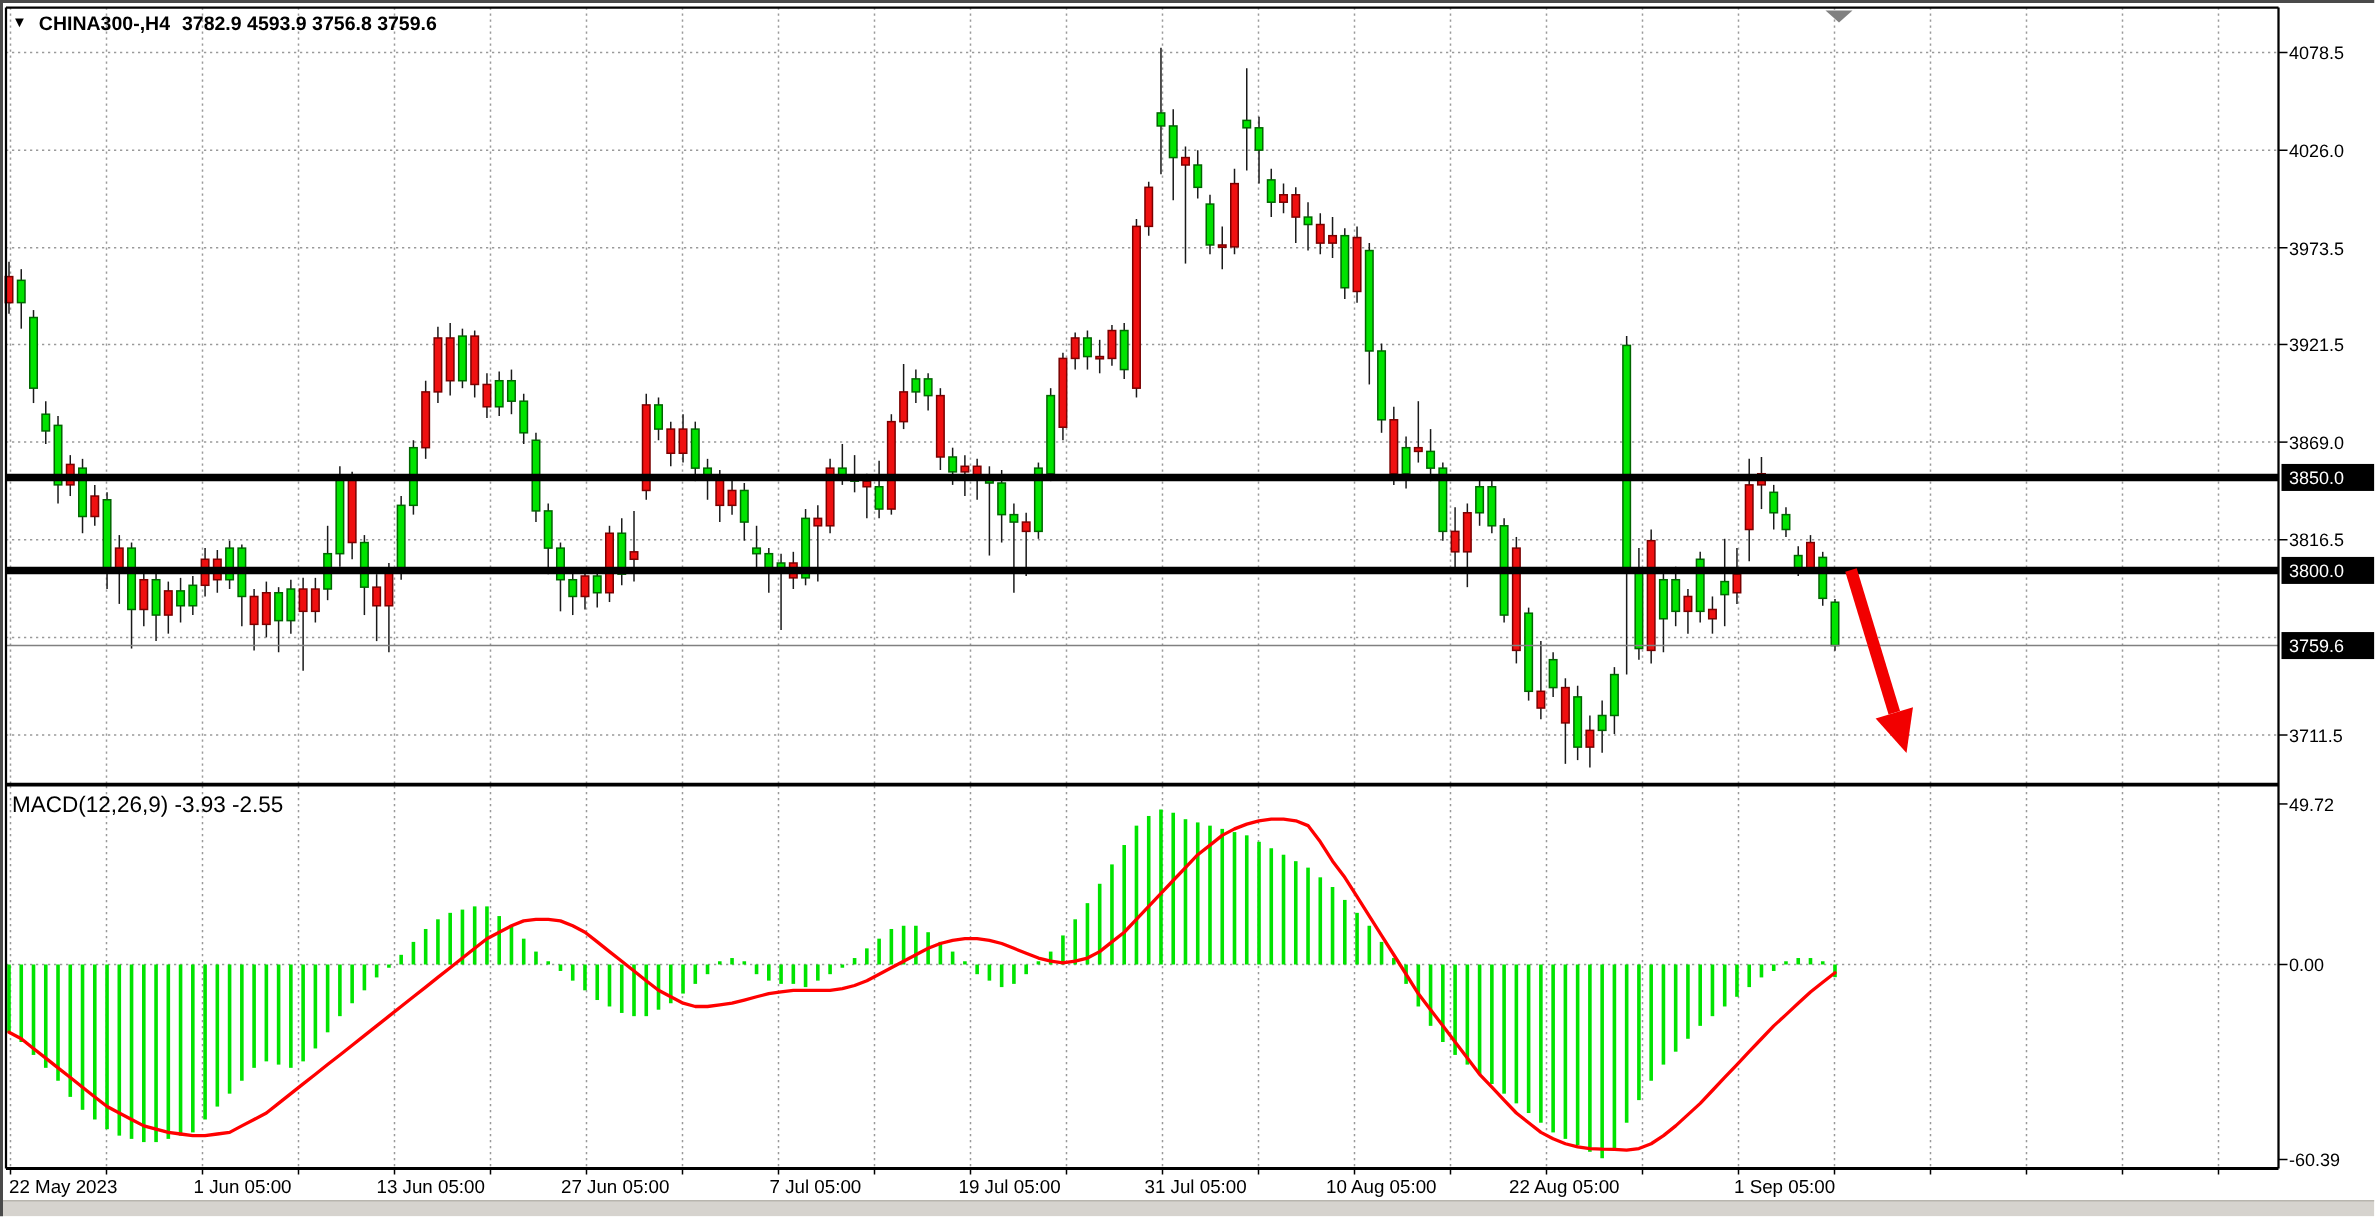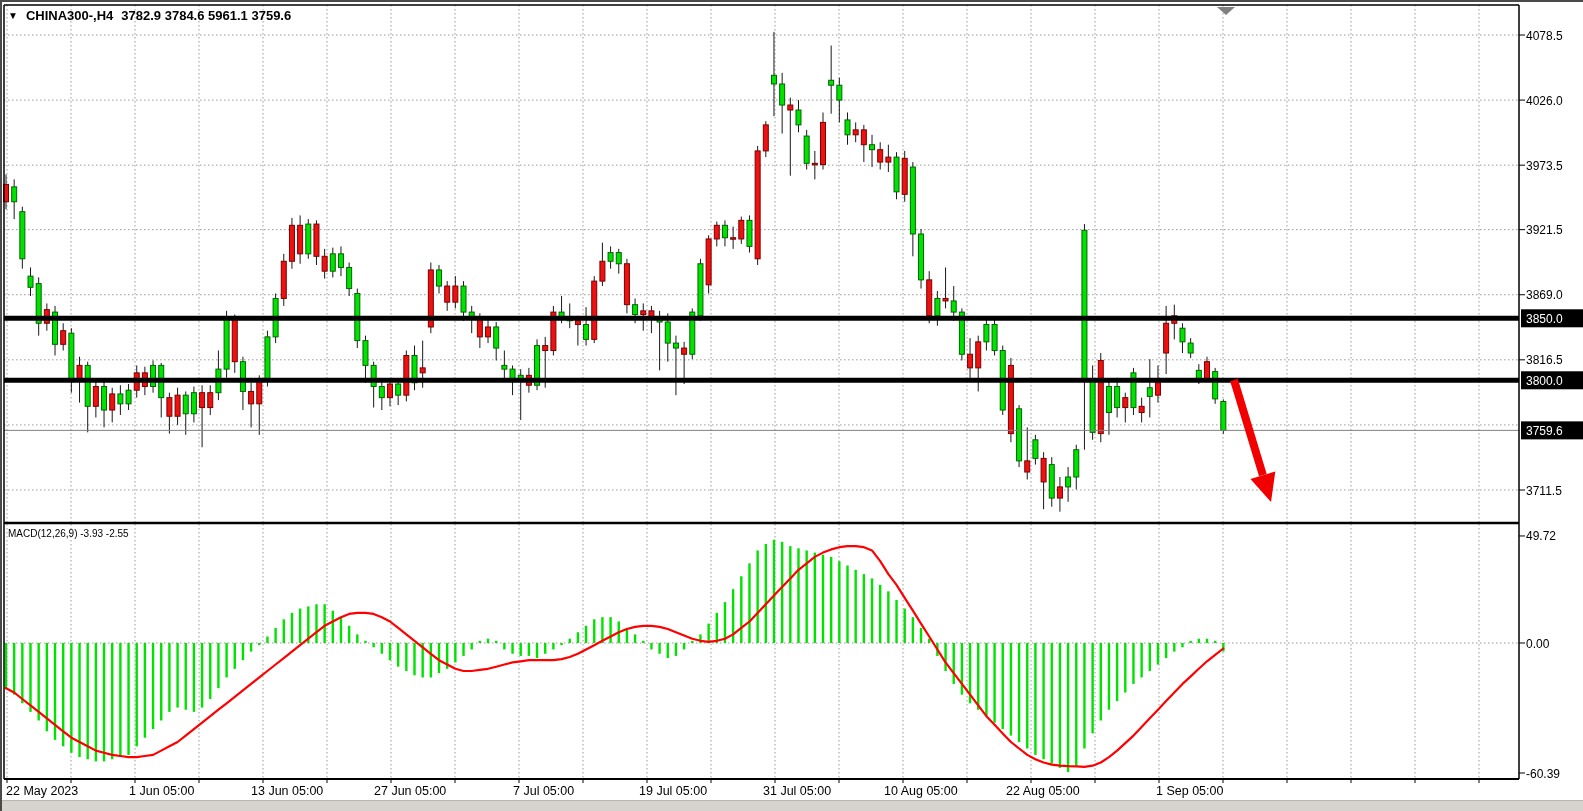--- a/index.html
+++ b/index.html
@@ -3,21 +3,21 @@
 <meta charset="utf-8">
 <style>
   html,body{margin:0;padding:0;background:#fff;}
   #win{position:relative;width:1583px;height:811px;background:#fff;overflow:hidden;
        border-top:2px solid #4a4a4a;border-left:2px solid #4a4a4a;box-sizing:border-box;
        font-family:"Liberation Sans","DejaVu Sans",sans-serif;}
   #chart-svg{position:absolute;left:0;top:0;}
   #title-bar{position:absolute;left:6px;top:6px;display:flex;align-items:center;gap:8px;
              font-size:13px;font-weight:700;color:#000;white-space:pre;}
   #title-bar .tri{font-size:10px;line-height:10px;}
-  #macd-label{position:absolute;left:6px;top:526px;font-size:10px;color:#000;white-space:pre;}
+  #macd-label{position:absolute;left:6px;top:526px;font-size:15px;color:#000;white-space:pre;}
   #bottom-strip{position:absolute;left:0;right:0;bottom:0;height:10px;background:#d6d3ce;border-top:1px solid #b8b5ae;}
   .svgtext{font-family:"Liberation Sans","DejaVu Sans",sans-serif;}
 </style>
 </head>
 <body>
 
 <div id="win">
   <svg id="chart-svg" width="1583" height="811">
       <g>
         <line x1="5" y1="3" x2="5" y2="520" stroke="#9a9a9a" stroke-width="1" stroke-dasharray="1.5,2.5"></line>
@@ -605,18 +605,18 @@
       <text x="249" y="793" font-size="12.5px" fill="#000000" class="svgtext">13 Jun 05:00</text>
       <text x="372" y="793" font-size="12.5px" fill="#000000" class="svgtext">27 Jun 05:00</text>
       <text x="511" y="793" font-size="12.5px" fill="#000000" class="svgtext">7 Jul 05:00</text>
       <text x="637" y="793" font-size="12.5px" fill="#000000" class="svgtext">19 Jul 05:00</text>
       <text x="761" y="793" font-size="12.5px" fill="#000000" class="svgtext">31 Jul 05:00</text>
       <text x="882" y="793" font-size="12.5px" fill="#000000" class="svgtext">10 Aug 05:00</text>
       <text x="1004" y="793" font-size="12.5px" fill="#000000" class="svgtext">22 Aug 05:00</text>
       <text x="1154" y="793" font-size="12.5px" fill="#000000" class="svgtext">1 Sep 05:00</text>
     </svg>
 
-  <div id="title-bar"><span class="tri">▼</span><span>CHINA300-,H4</span><span>3782.9 3784.6 5961.1 3759.6</span></div>
+  <div id="title-bar"><span class="tri">▼</span><span>CHINA300-,H4</span><span>3782.9 4593.9 3756.8 3759.6</span></div>
 
   <div id="macd-label"><span>MACD(12,26,9)</span><span> </span><span>-3.93 -2.55</span></div>
 
   <div id="bottom-strip"></div>
 </div>
 
 </body></html>

